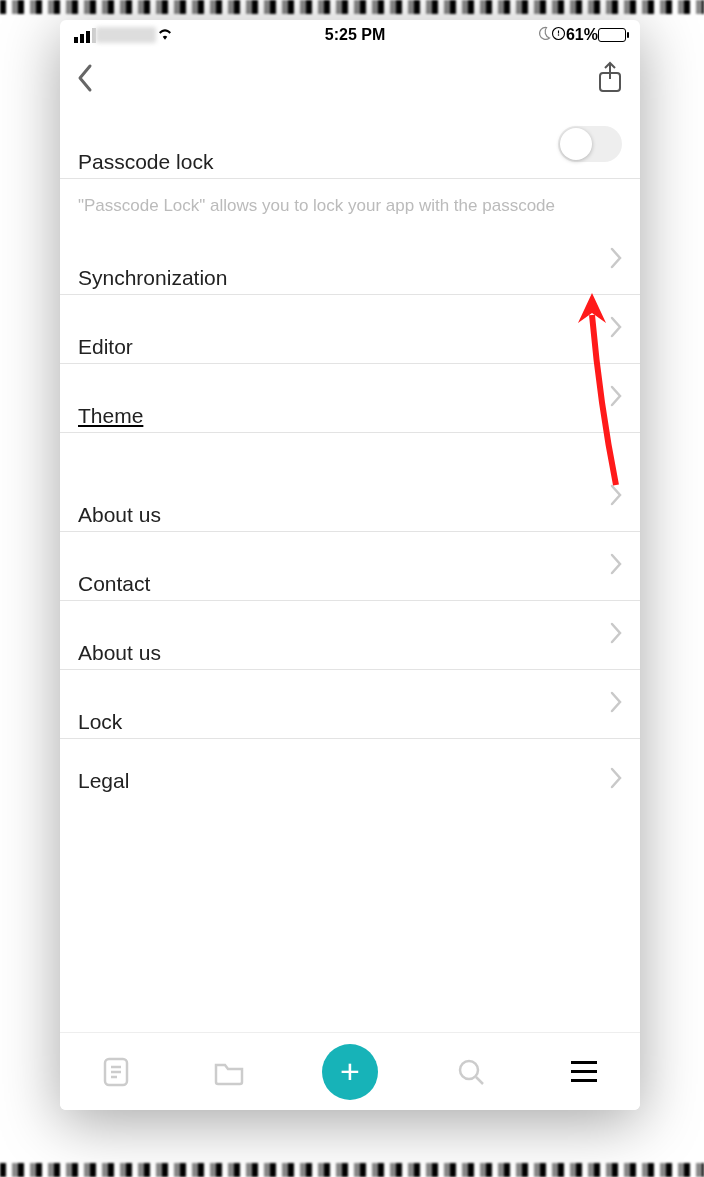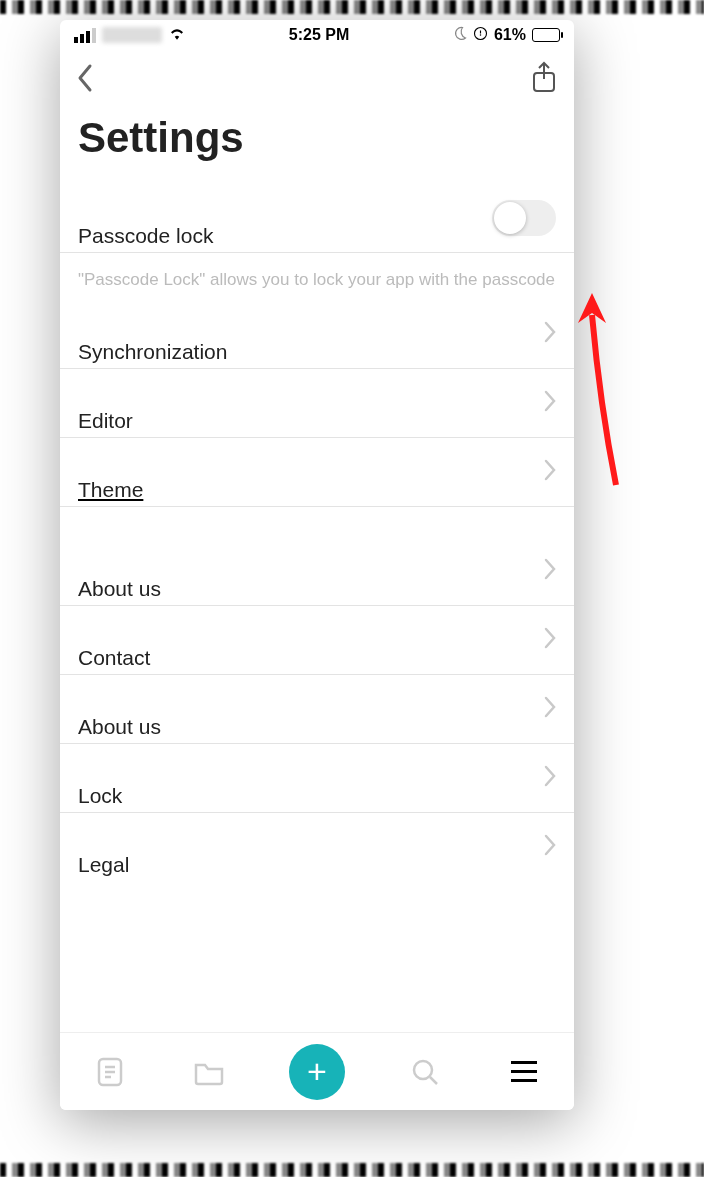--- a/index.html
+++ b/index.html
@@ -5,27 +5,27 @@
   * { margin:0; padding:0; box-sizing:border-box; font-family:-apple-system,Helvetica,Arial,sans-serif; }
   body { width:704px; height:1177px; background:#fff; position:relative; overflow:hidden; }
 
   
   .edge { position:absolute; left:0; right:0; height:14px;
           background:repeating-linear-gradient(90deg,#000 0 6px,#fff 6px 12px,#888 12px 18px);
           filter:blur(1px); z-index:1; }
   .edge.top { top:0; }
   .edge.bottom { bottom:0; }
 
-  .phone { position:absolute; left:60px; top:20px; width:514px; height:1090px;
+  .phone { position:absolute; left:60px; top:20px; width:580px; height:1090px;
            background:#fff; border-radius:6px; box-shadow:0 12px 60px rgba(0,0,0,.35);
            overflow:hidden; display:flex; flex-direction:column; z-index:2;}
 
   .status-bar { height:30px; display:flex; align-items:center; justify-content:space-between;
                 padding:0 14px; font-size:16px; font-weight:600; }
-  .status-left, .status-right { display:flex; align-items:center; gap:6px; }
+  .status-left, .status-right { display:flex; align-items:center; }
   .blur-chip { width:60px; height:16px; background:#ddd; filter:blur(2px); border-radius:2px;}
 
   .sig-bars { display:flex; align-items:flex-end; gap:2px; }
   .sig-bars span { width:4px; background:#000; }
   .sig-bars span:nth-child(1){height:6px}
   .sig-bars span:nth-child(2){height:9px}
   .sig-bars span:nth-child(3){height:12px}
   .sig-bars span:nth-child(4){height:15px;background:#ccc;}
 
   .battery { width:28px; height:14px; border:1.5px solid #000; border-radius:3px; position:relative;}
@@ -110,21 +110,20 @@
         </svg>
     </span>
     <span>
       <svg width="28" height="34" viewBox="0 0 28 34" fill="none" stroke="#555" stroke-width="2">
         <path d="M14 2v16M9 7l5-5 5 5"></path>
           <rect x="4" y="12" width="20" height="18" rx="3"></rect>
       </svg>
     </span>
   </div>
 
-  <div class="page-title">Settings</div>
 
   <div class="scroll">
 
     <div class="row">
       <span class="label">Passcode lock</span>
       <span class="toggle">
           <span class="knob"></span>
         </span>
     </div>
     <div class="footer-text">"Passcode Lock" allows you to lock your app with the passcode</div>
@@ -179,21 +178,21 @@
       </span>
     </div>
     <div class="row">
       <span class="label">Lock</span>
       <span class="chevron-right">
         <svg viewBox="0 0 12 22" fill="none">
             <path d="M2 2l8 9-8 9" stroke-width="2.5" stroke-linecap="round"></path>
           </svg>
       </span>
     </div>
-    <div class="row" style="height:40px;border-bottom:none;">
+    <div class="row" style="height:40px;border-bottom:none;align-items:flex-end;">
       <span class="label" style="transform:translateY(14px)">Legal</span>
       <span class="chevron-right" style="transform:translateY(14px)">
         <svg viewBox="0 0 12 22" fill="none">
             <path d="M2 2l8 9-8 9" stroke-width="2.5" stroke-linecap="round"></path>
           </svg>
       </span>
     </div>
   </div>
 
   <div class="bottom-bar">

